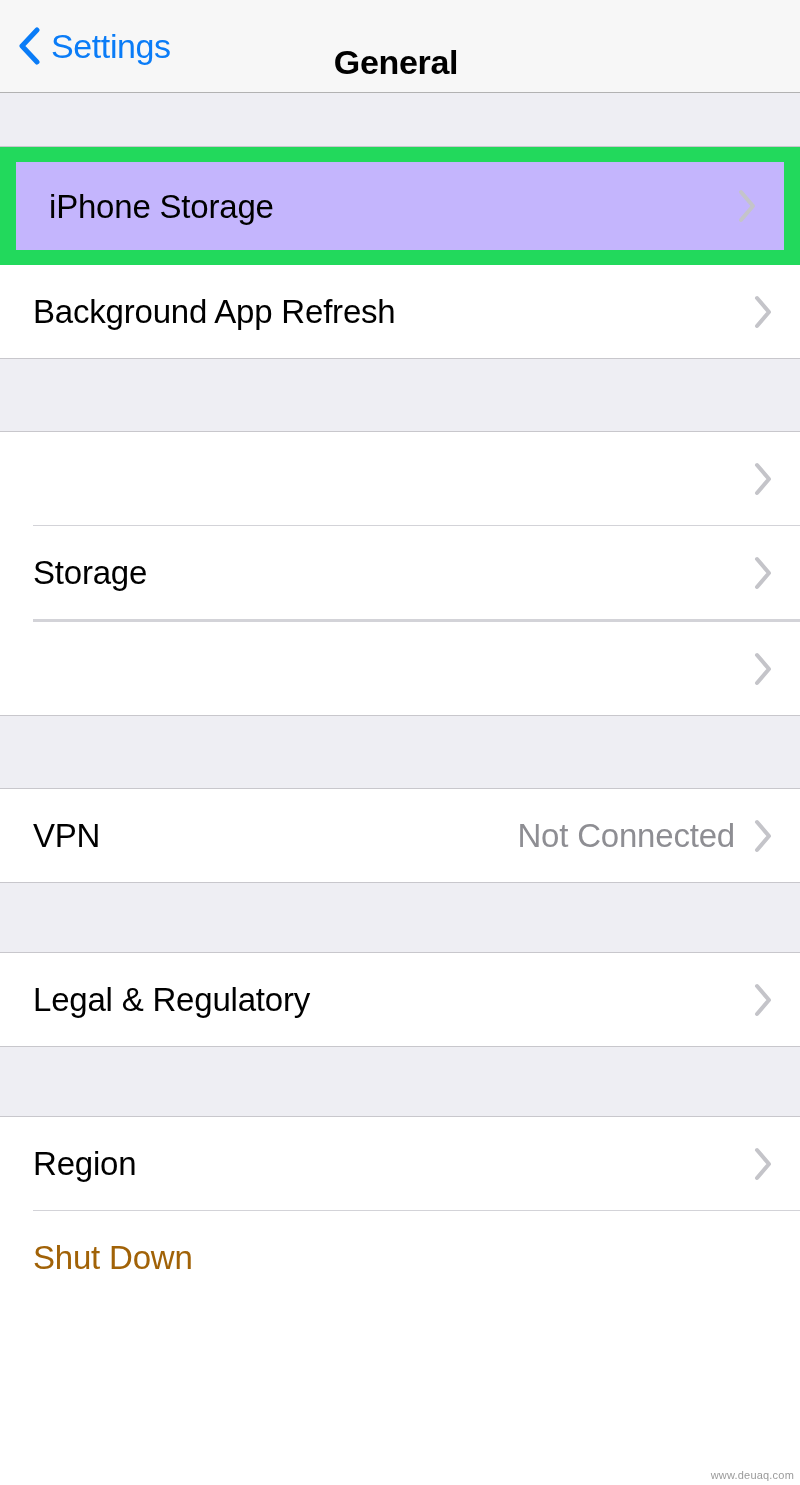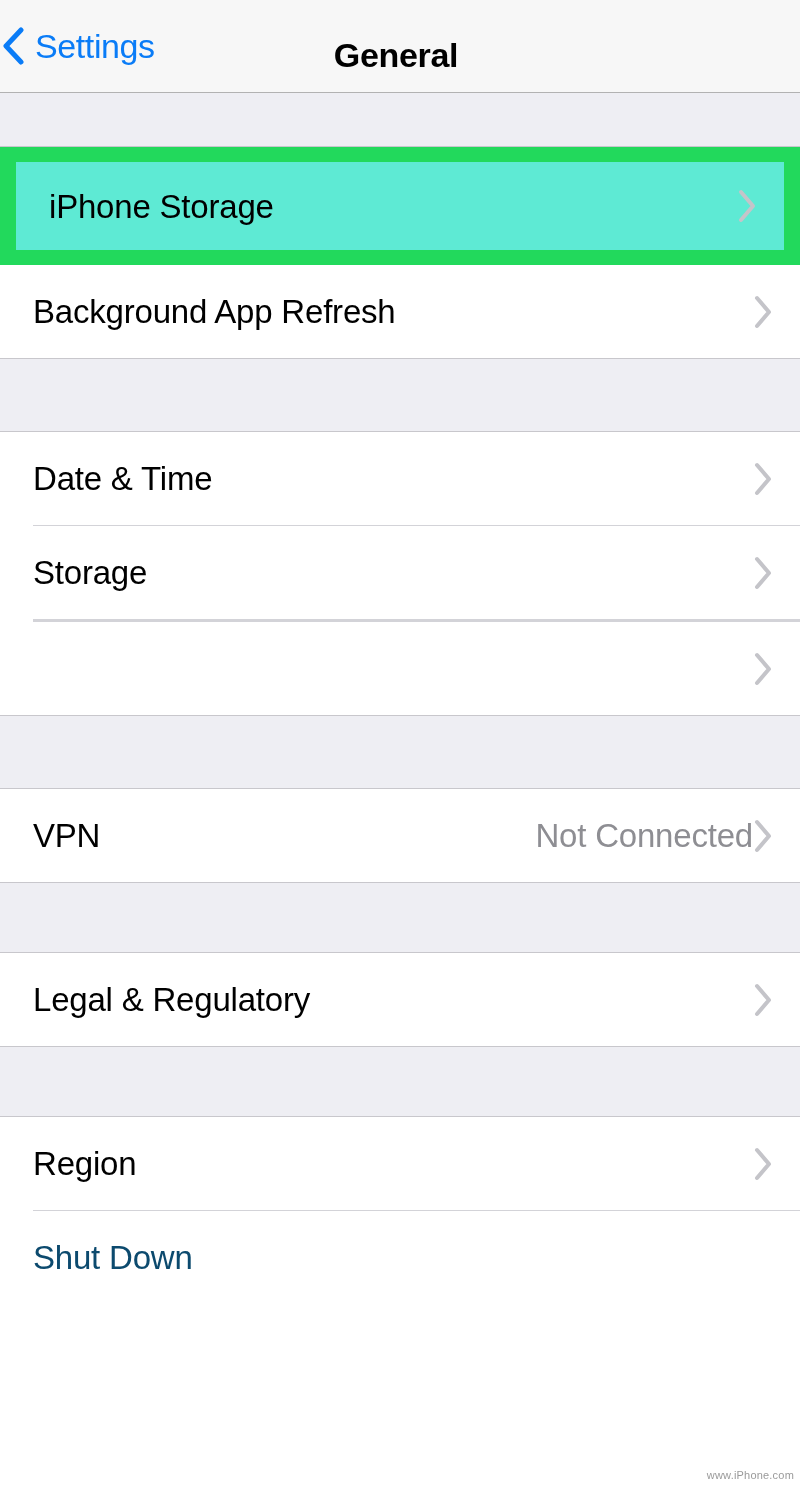--- a/index.html
+++ b/index.html
@@ -19,21 +19,21 @@
   
   .navbar {
     position: relative;
     height: 93px;
     background: #f7f7f7;
     border-bottom: 1px solid #b2b2b2;
     box-sizing: border-box;
   }
   .nav-back {
     position: absolute;
-    left: 2px;
+    left: 18px;
     top: 0;
     height: 92px;
     display: flex;
     align-items: center;
     gap: 11px;
     cursor: pointer;
   }
   .nav-back-chevron {
     display: block;
     width: 22px;
@@ -42,21 +42,21 @@
   .nav-back-label {
     font-size: 34px;
     color: #0a7cf7;
     letter-spacing: -0.4px;
     line-height: 1;
   }
   .nav-title {
     position: absolute;
     left: 0;
     right: 0;
-    top: 9px;
+    top: 16px;
     height: 92px;
     display: flex;
     align-items: center;
     justify-content: center;
     font-size: 34px;
     font-weight: bold;
     color: #000000;
     letter-spacing: -0.3px;
     padding-right: 8px;
     box-sizing: border-box;
@@ -78,21 +78,21 @@
   .gap-mid    { height: 74px; }
   .gap-small  { height: 71px; }
 
   
   .highlight-band {
     background: #22d95c;
     padding: 15px 16px 15px 16px;
     box-sizing: border-box;
   }
   .highlight-band .row {
-    background: #5eead4;
+    background: #c4b5fd;
   }
 
   
   .group {
     background: #ffffff;
   }
   .row {
     position: relative;
     height: 93px;
     display: flex;
@@ -105,30 +105,31 @@
   }
   .row-tall { height: 88px; }
 
   .row-label {
     font-size: 33px;
     color: #000000;
     letter-spacing: -0.2px;
     line-height: 1;
     white-space: nowrap;
   }
-  .row-label.blue { color: #0c4a6e; }
+  .row-label.blue { color: #a16207; }
 
   .row-spacer { flex: 1 1 auto; }
 
   .row-value {
     font-size: 33px;
     color: #8e8e93;
     letter-spacing: -0.2px;
     line-height: 1;
     white-space: nowrap;
+    margin-right: 18px;
   }
 
   .chev {
     display: block;
     width: 19px;
     height: 34px;
     flex: 0 0 auto;
   }
 
   
@@ -191,21 +192,20 @@
         </svg>
       </span>
     </div>
   </div>
 
   <div class="gap gap-mid"></div>
 
   <div class="group">
 
     <div class="row">
-      <span class="row-label">Date &amp; Time</span>
       <span class="row-spacer"></span>
       <span class="chev">
         <svg viewBox="0 0 19 34" width="19" height="34" aria-hidden="true">
           <polyline points="4,3 16,17 4,31" fill="none" stroke="#c4c4c9" stroke-width="4" stroke-linecap="round" stroke-linejoin="round"></polyline>
         </svg>
       </span>
     </div>
     <div class="sep"></div>
 
     <div class="row">
@@ -280,13 +280,13 @@
 
     <div class="row">
       <span class="row-label blue">Shut Down</span>
       <span class="row-spacer"></span>
     </div>
 
   </div>
 
 </div>
 
-<div class="watermark">www.iPhone.com</div>
+<div class="watermark">www.deuaq.com</div>
 
 </body></html>

